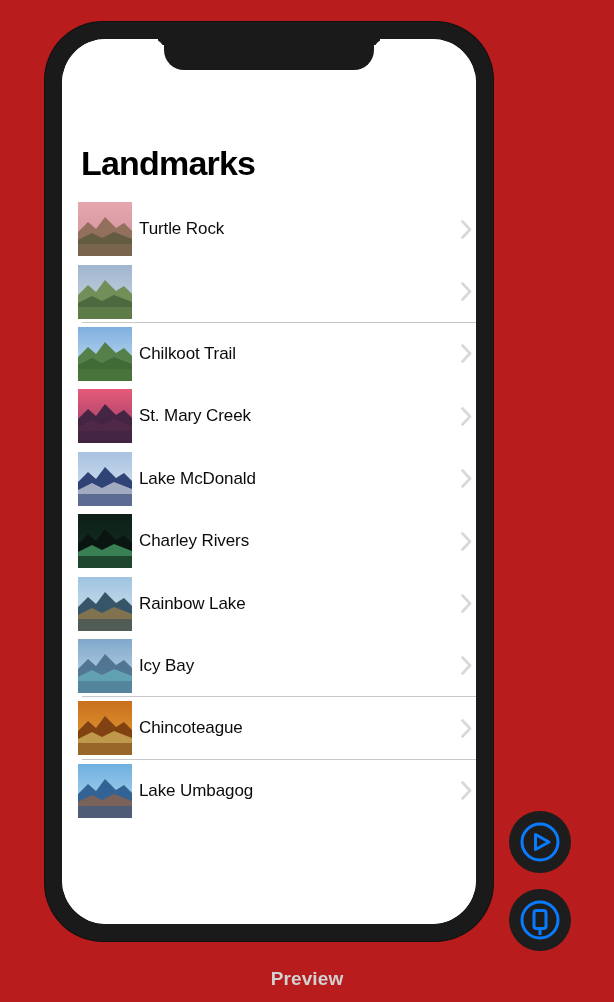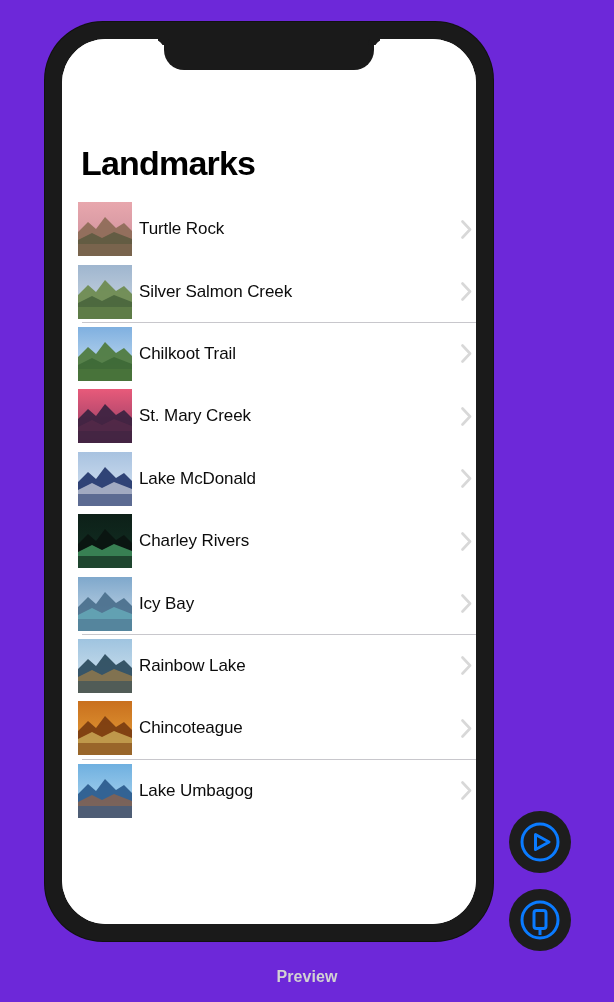--- a/index.html
+++ b/index.html
@@ -14,21 +14,21 @@
   body {
     background: #3c3c3c;
     font-family: "Liberation Sans", "DejaVu Sans", sans-serif;
     position: relative;
   }
 
   
   .canvas {
     position: absolute;
     inset: 0;
-    background: #6d28d9;
+    background: #b91c1c;
   }
 
   
   .device {
     position: absolute;
     left: 45px;
     top: 22px;
     width: 448px;
     height: 919px;
     background: #1a1a1a;
@@ -165,21 +165,21 @@
   .fab svg { display: block; }
 
   
   .preview-label {
     position: absolute;
     left: 0;
     right: 0;
     top: 968px;
     text-align: center;
     color: #d2d2d2;
-    font-size: 16px;
+    font-size: 19px;
     font-weight: bold;
     letter-spacing: 0.1px;
   }
 </style>
 </head>
 <body>
 
 <div class="canvas">
 
   <div class="device">
@@ -220,21 +220,20 @@
                       <stop offset="0%" stop-color="#9fb6cf"></stop>
                       <stop offset="100%" stop-color="#cfd8e2"></stop>
                     </linearGradient>
                   </defs>
                   <rect width="54" height="54" fill="url(#sky1)"></rect>
                   <path d="M0 30 L10 20 L18 27 L27 15 L38 26 L46 21 L54 29 L54 54 L0 54 Z" fill="#6d8a4e" opacity="0.92"></path>
                   <path d="M0 38 L14 31 L24 36 L36 30 L54 37 L54 54 L0 54 Z" fill="#2d4a2a" opacity="0.55"></path>
                   <rect y="42" width="54" height="12" fill="#6d8a4e" opacity="0.55"></rect>
                 </svg>
               </div>
-              <span class="row-label">Silver Salmon Creek</span>
               <span class="chevron">
                 <svg width="11" height="19" viewBox="0 0 11 19">
                   <path d="M1.5 1.5 L9 9.5 L1.5 17.5" fill="none" stroke="#d8d8d8" stroke-width="2.6" stroke-linecap="round" stroke-linejoin="round"></path>
                 </svg>
               </span>
               <div class="sep"></div>
             </div>
             <div class="row">
               <div class="thumb">
                 <svg viewBox="0 0 54 54" preserveAspectRatio="none">
@@ -320,60 +319,60 @@
               <span class="chevron">
                 <svg width="11" height="19" viewBox="0 0 11 19">
                   <path d="M1.5 1.5 L9 9.5 L1.5 17.5" fill="none" stroke="#d8d8d8" stroke-width="2.6" stroke-linecap="round" stroke-linejoin="round"></path>
                 </svg>
               </span>
             </div>
             <div class="row">
               <div class="thumb">
                 <svg viewBox="0 0 54 54" preserveAspectRatio="none">
                   <defs>
+                    <linearGradient id="sky8" x1="0" y1="0" x2="0" y2="1">
+                      <stop offset="0%" stop-color="#9fc4e0"></stop>
+                      <stop offset="100%" stop-color="#d8e6ef"></stop>
+                    </linearGradient>
+                  </defs>
+                  <rect width="54" height="54" fill="url(#sky8)"></rect>
+                  <path d="M0 30 L10 20 L18 27 L27 15 L38 26 L46 21 L54 29 L54 54 L0 54 Z" fill="#2a4a5c" opacity="0.92"></path>
+                  <path d="M0 38 L14 31 L24 36 L36 30 L54 37 L54 54 L0 54 Z" fill="#c08a3c" opacity="0.55"></path>
+                  <rect y="42" width="54" height="12" fill="#2a4a5c" opacity="0.55"></rect>
+                </svg>
+              </div>
+              <span class="row-label">Rainbow Lake</span>
+              <span class="chevron">
+                <svg width="11" height="19" viewBox="0 0 11 19">
+                  <path d="M1.5 1.5 L9 9.5 L1.5 17.5" fill="none" stroke="#d8d8d8" stroke-width="2.6" stroke-linecap="round" stroke-linejoin="round"></path>
+                </svg>
+              </span>
+            </div>
+            <div class="row">
+              <div class="thumb">
+                <svg viewBox="0 0 54 54" preserveAspectRatio="none">
+                  <defs>
                     <linearGradient id="sky7" x1="0" y1="0" x2="0" y2="1">
                       <stop offset="0%" stop-color="#7fa8cc"></stop>
                       <stop offset="100%" stop-color="#cbdbe8"></stop>
                     </linearGradient>
                   </defs>
                   <rect width="54" height="54" fill="url(#sky7)"></rect>
                   <path d="M0 30 L10 20 L18 27 L27 15 L38 26 L46 21 L54 29 L54 54 L0 54 Z" fill="#4a6f8c" opacity="0.92"></path>
                   <path d="M0 38 L14 31 L24 36 L36 30 L54 37 L54 54 L0 54 Z" fill="#6fc5cc" opacity="0.55"></path>
                   <rect y="42" width="54" height="12" fill="#4a6f8c" opacity="0.55"></rect>
                 </svg>
               </div>
               <span class="row-label">Icy Bay</span>
               <span class="chevron">
                 <svg width="11" height="19" viewBox="0 0 11 19">
                   <path d="M1.5 1.5 L9 9.5 L1.5 17.5" fill="none" stroke="#d8d8d8" stroke-width="2.6" stroke-linecap="round" stroke-linejoin="round"></path>
                 </svg>
               </span>
               <div class="sep"></div>
-            </div>
-            <div class="row">
-              <div class="thumb">
-                <svg viewBox="0 0 54 54" preserveAspectRatio="none">
-                  <defs>
-                    <linearGradient id="sky8" x1="0" y1="0" x2="0" y2="1">
-                      <stop offset="0%" stop-color="#9fc4e0"></stop>
-                      <stop offset="100%" stop-color="#d8e6ef"></stop>
-                    </linearGradient>
-                  </defs>
-                  <rect width="54" height="54" fill="url(#sky8)"></rect>
-                  <path d="M0 30 L10 20 L18 27 L27 15 L38 26 L46 21 L54 29 L54 54 L0 54 Z" fill="#2a4a5c" opacity="0.92"></path>
-                  <path d="M0 38 L14 31 L24 36 L36 30 L54 37 L54 54 L0 54 Z" fill="#c08a3c" opacity="0.55"></path>
-                  <rect y="42" width="54" height="12" fill="#2a4a5c" opacity="0.55"></rect>
-                </svg>
-              </div>
-              <span class="row-label">Rainbow Lake</span>
-              <span class="chevron">
-                <svg width="11" height="19" viewBox="0 0 11 19">
-                  <path d="M1.5 1.5 L9 9.5 L1.5 17.5" fill="none" stroke="#d8d8d8" stroke-width="2.6" stroke-linecap="round" stroke-linejoin="round"></path>
-                </svg>
-              </span>
             </div>
             <div class="row">
               <div class="thumb">
                 <svg viewBox="0 0 54 54" preserveAspectRatio="none">
                   <defs>
                     <linearGradient id="sky10" x1="0" y1="0" x2="0" y2="1">
                       <stop offset="0%" stop-color="#c9701e"></stop>
                       <stop offset="100%" stop-color="#e8a33a"></stop>
                     </linearGradient>
                   </defs>

